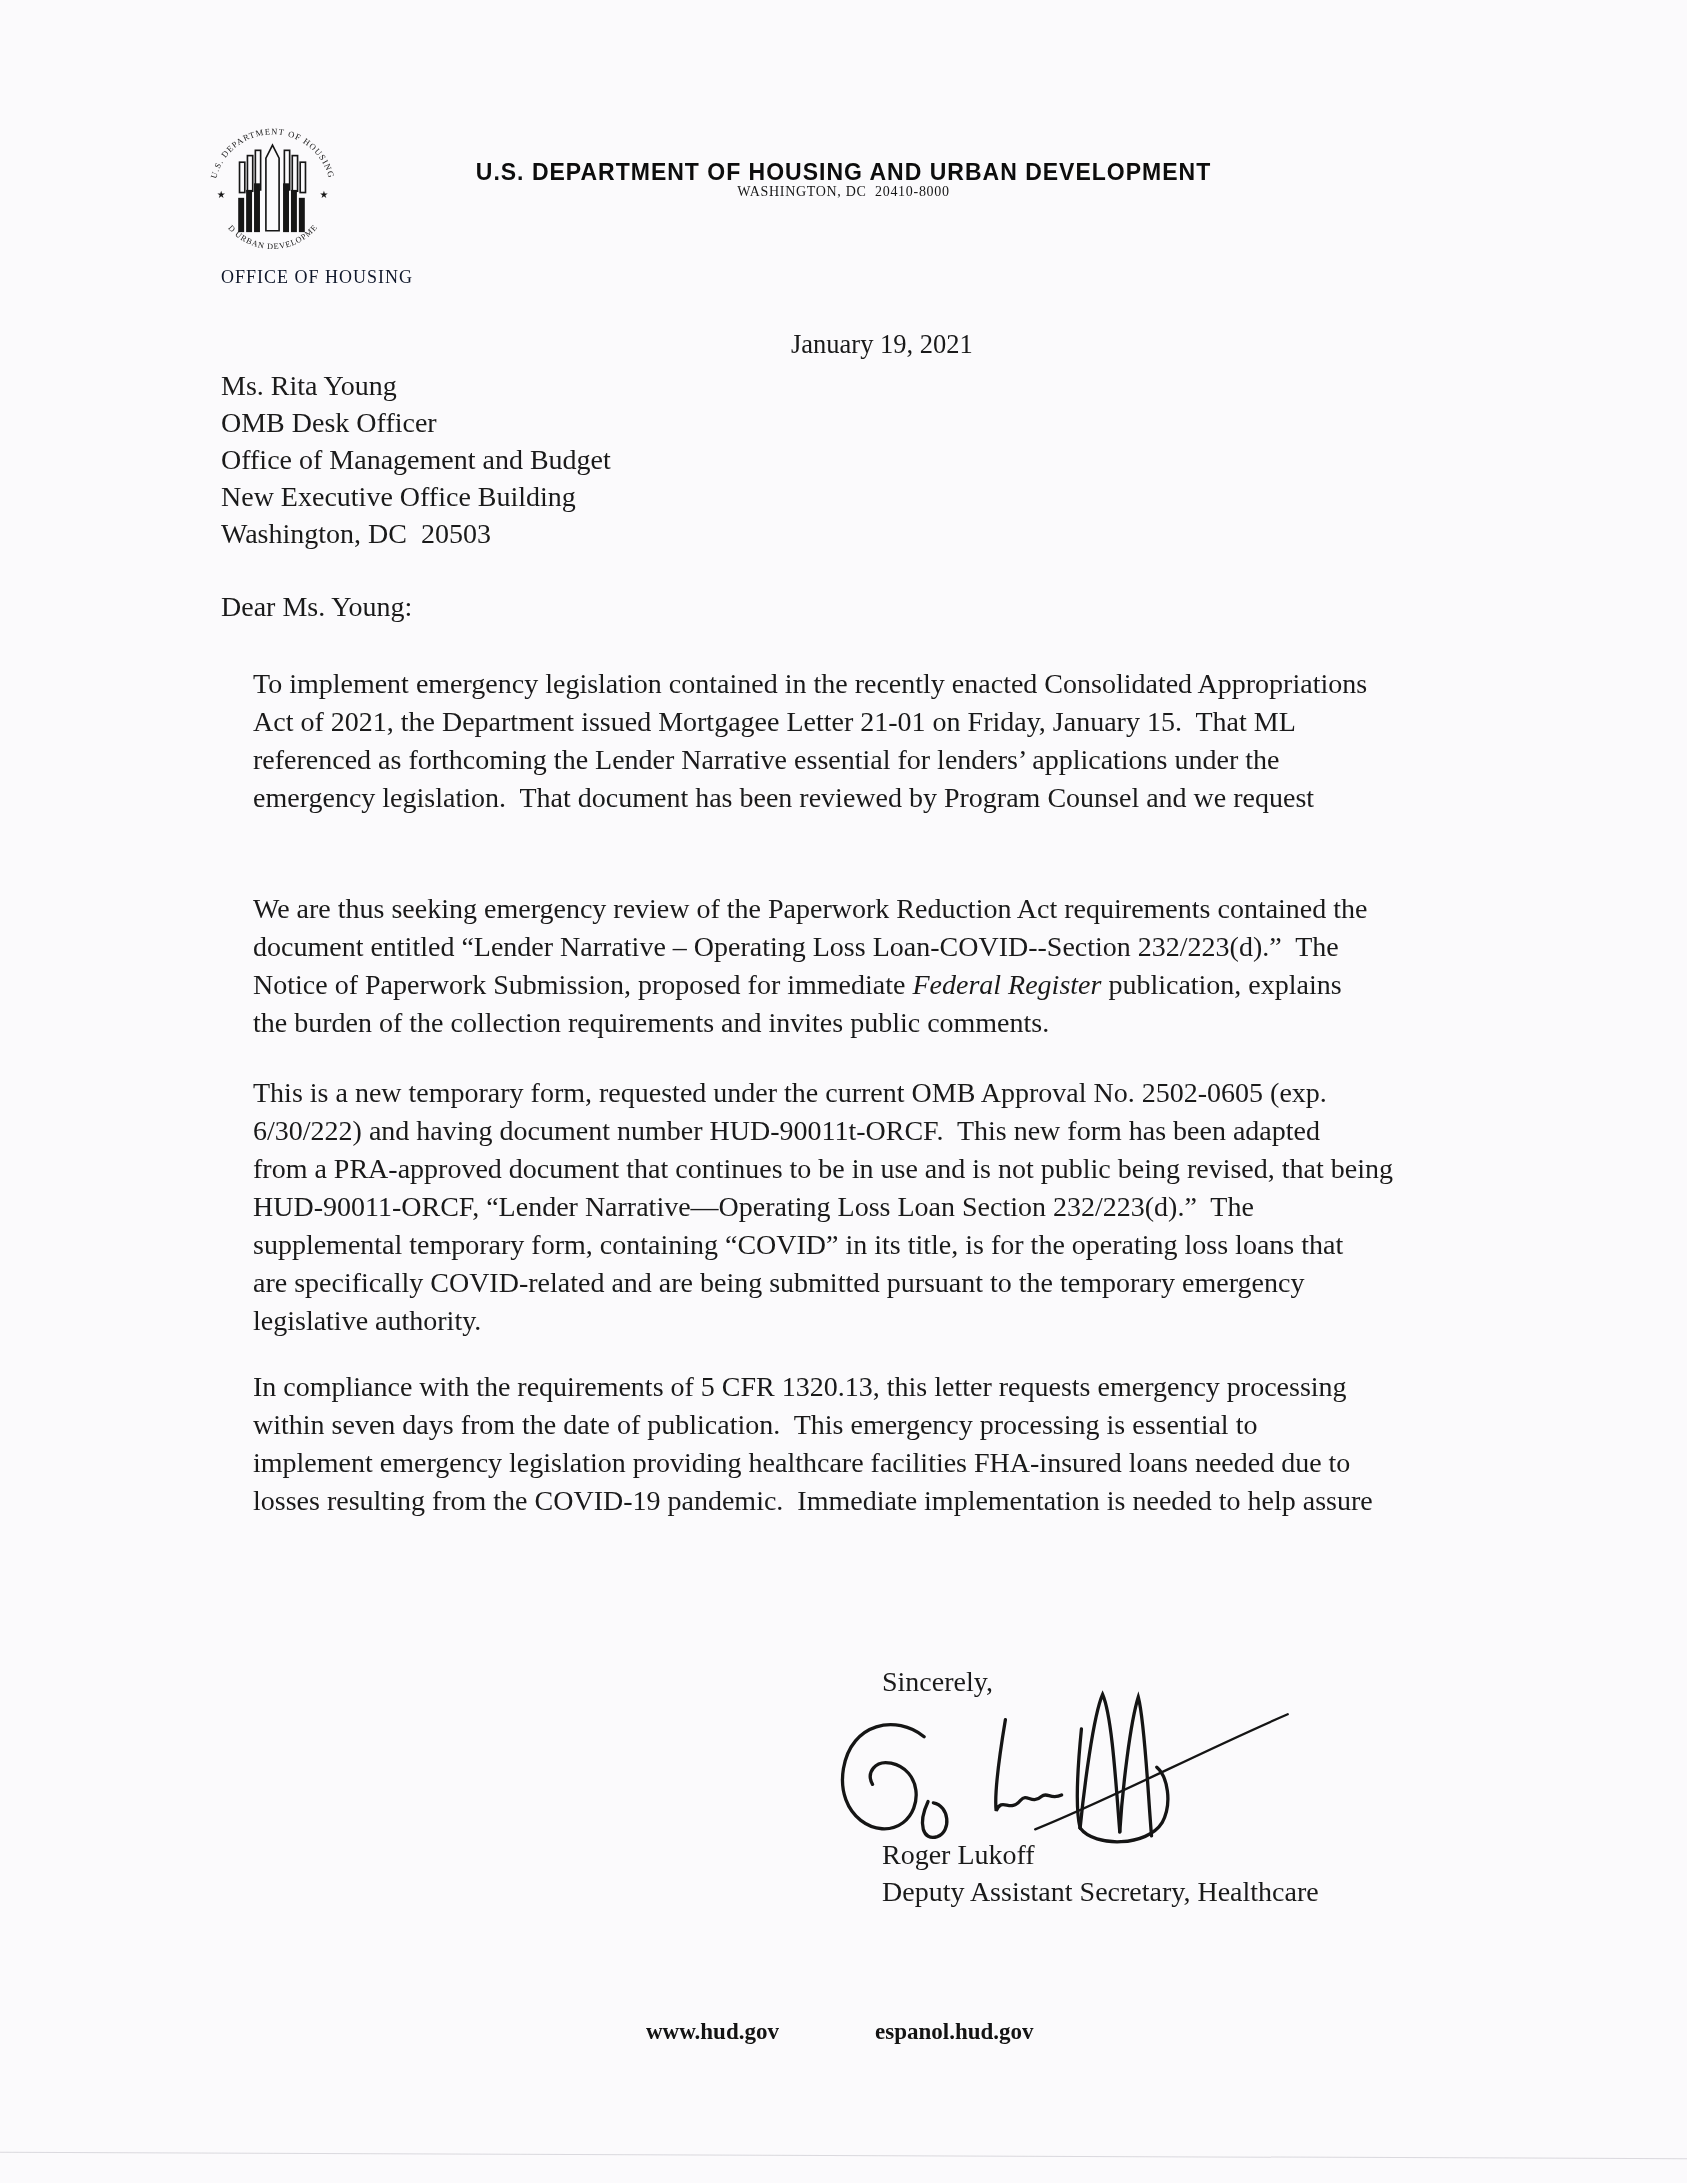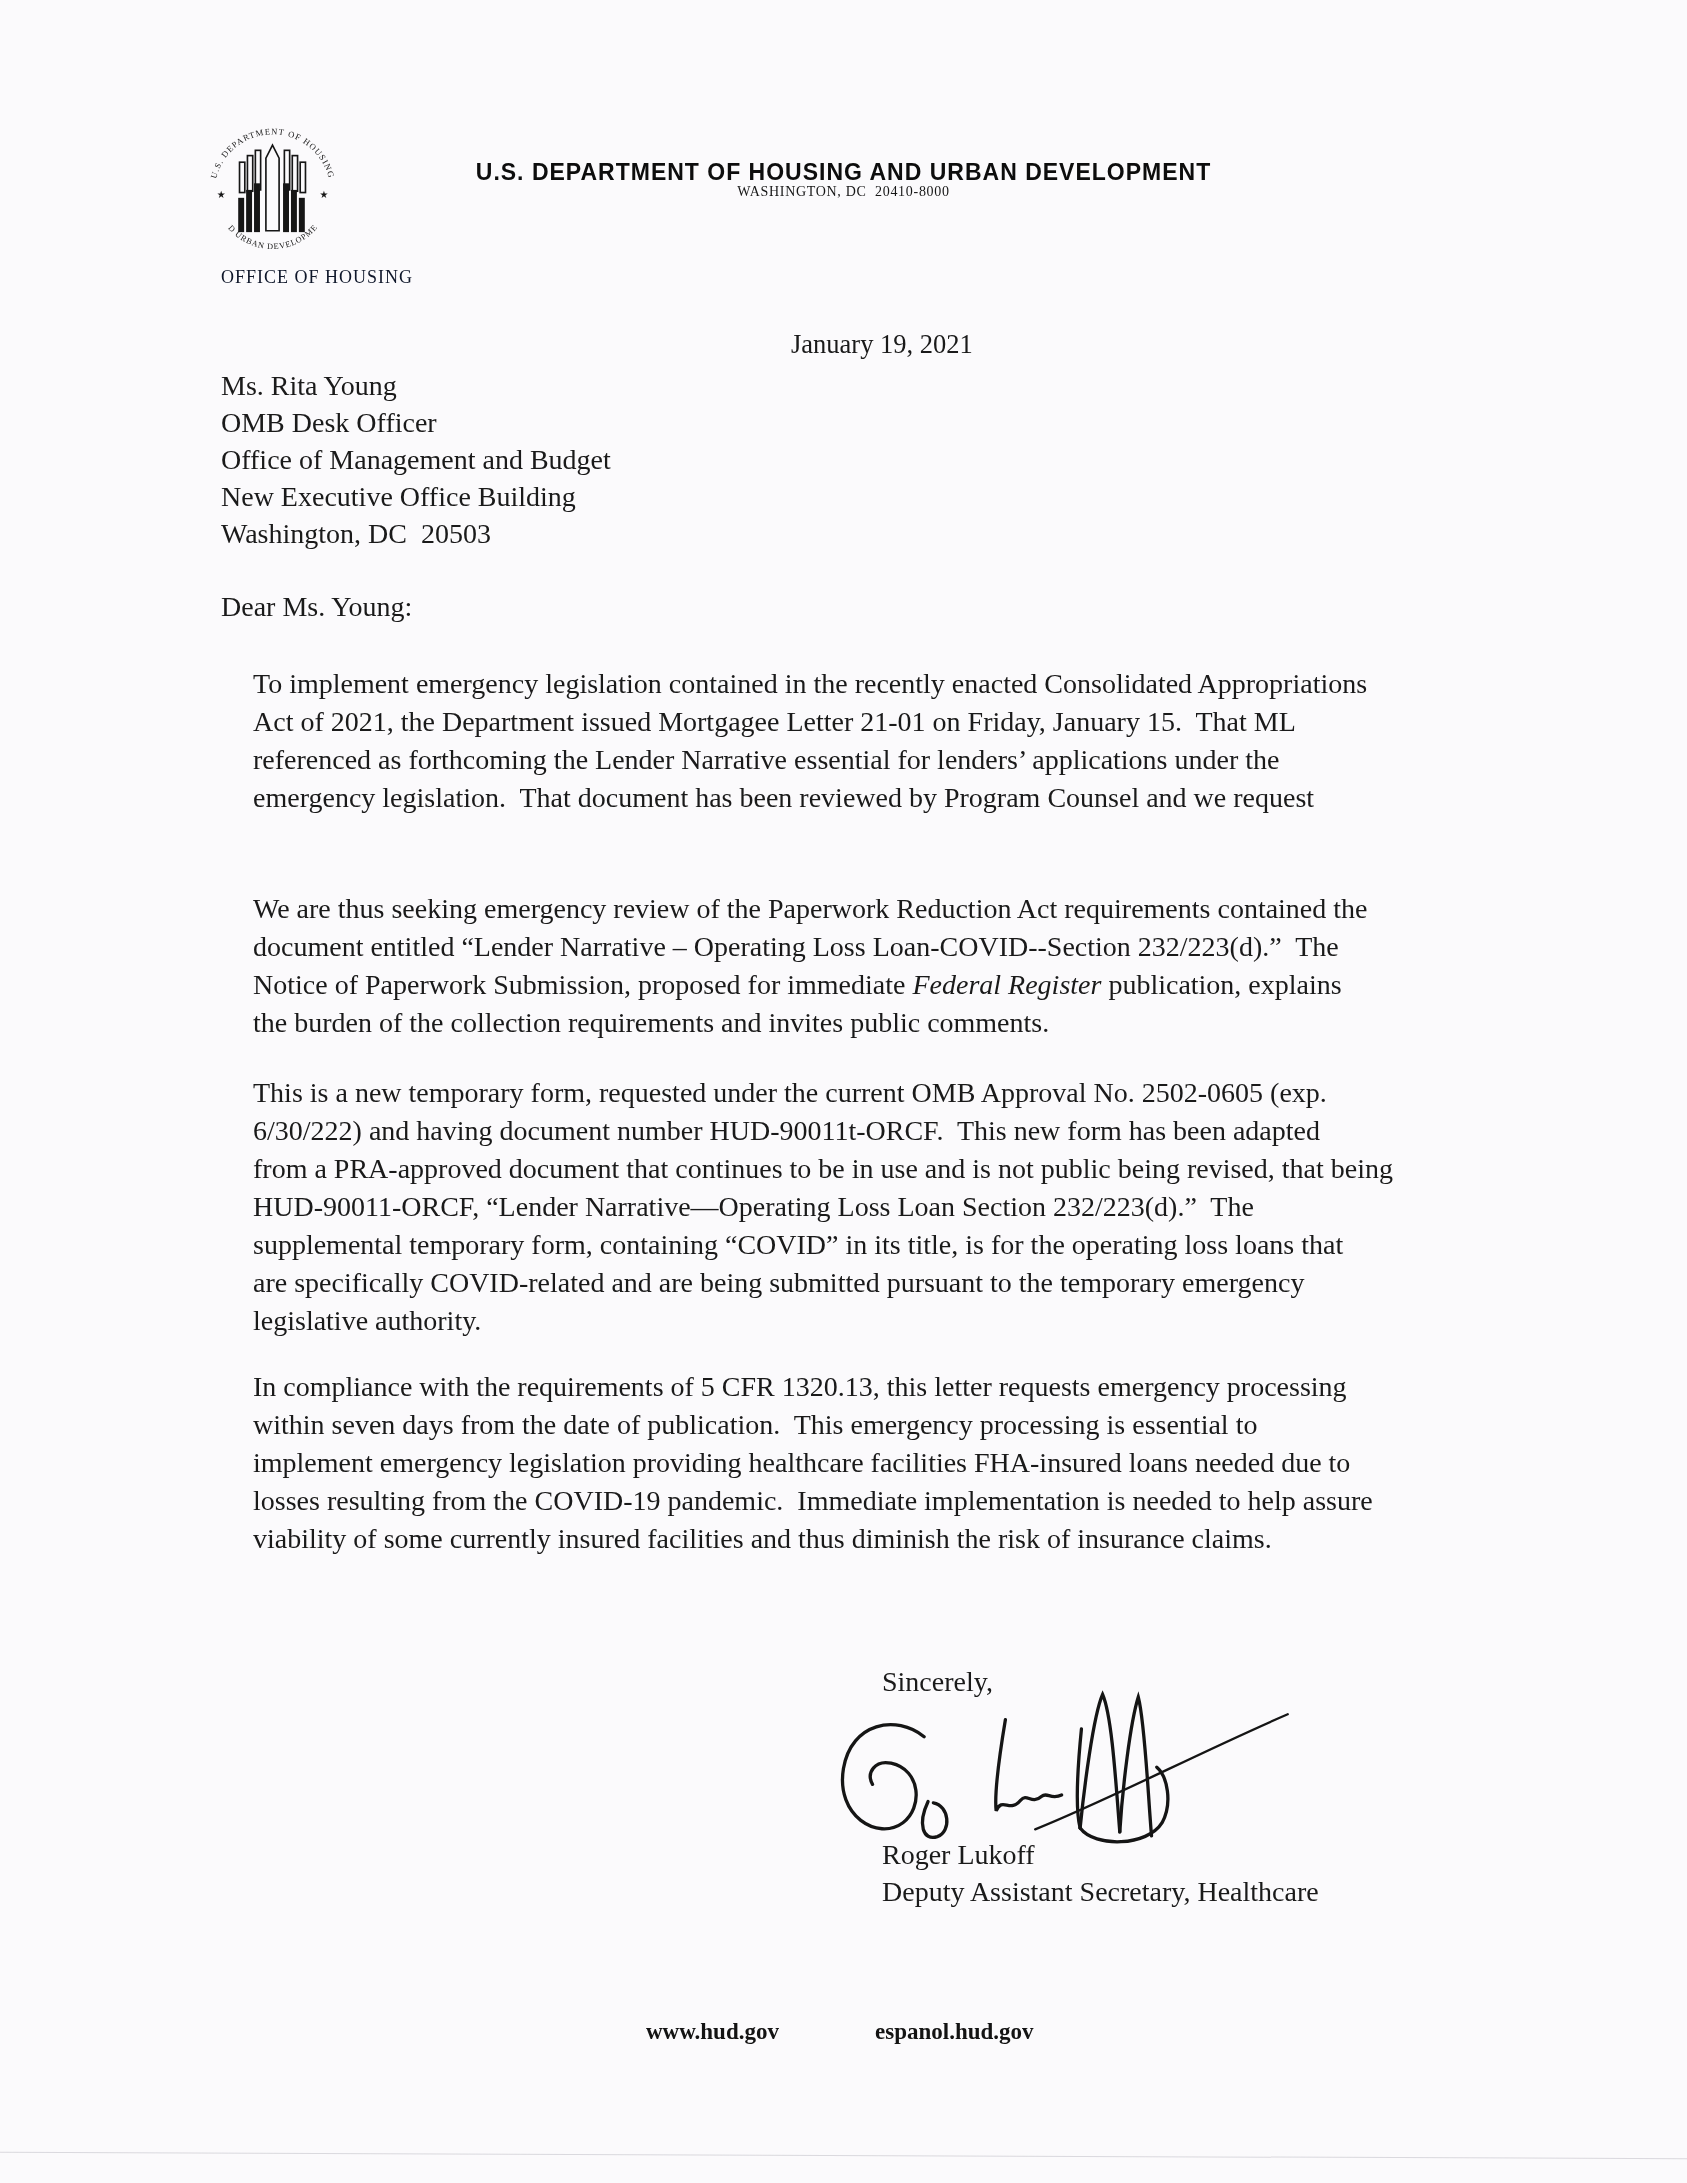--- a/index.html
+++ b/index.html
@@ -127,21 +127,20 @@
     <div class="ln">supplemental temporary form, containing “COVID” in its title, is for the operating loss loans that</div>
     <div class="ln">are specifically COVID-related and are being submitted pursuant to the temporary emergency</div>
     <div class="ln">legislative authority.</div>
   </div>
 
   <div class="para p4">
     <div class="ln">In compliance with the requirements of 5 CFR 1320.13, this letter requests emergency processing</div>
     <div class="ln">within seven days from the date of publication.  This emergency processing is essential to</div>
     <div class="ln">implement emergency legislation providing healthcare facilities FHA-insured loans needed due to</div>
     <div class="ln">losses resulting from the COVID-19 pandemic.  Immediate implementation is needed to help assure</div>
-    <div class="ln">viability of some currently insured facilities and thus diminish the risk of insurance claims.</div>
   </div>
 
 
   <div class="sincerely ln">Sincerely,</div>
 
   <svg class="signature" viewBox="0 0 720 240" aria-hidden="true">
     <g fill="none" stroke="#151515" stroke-width="5" stroke-linecap="round">
 
       <path d="M162,72 C120,38 52,50 40,120 C28,192 92,230 130,202 C160,180 158,122 112,112 C88,107 74,126 84,144"></path>
 

